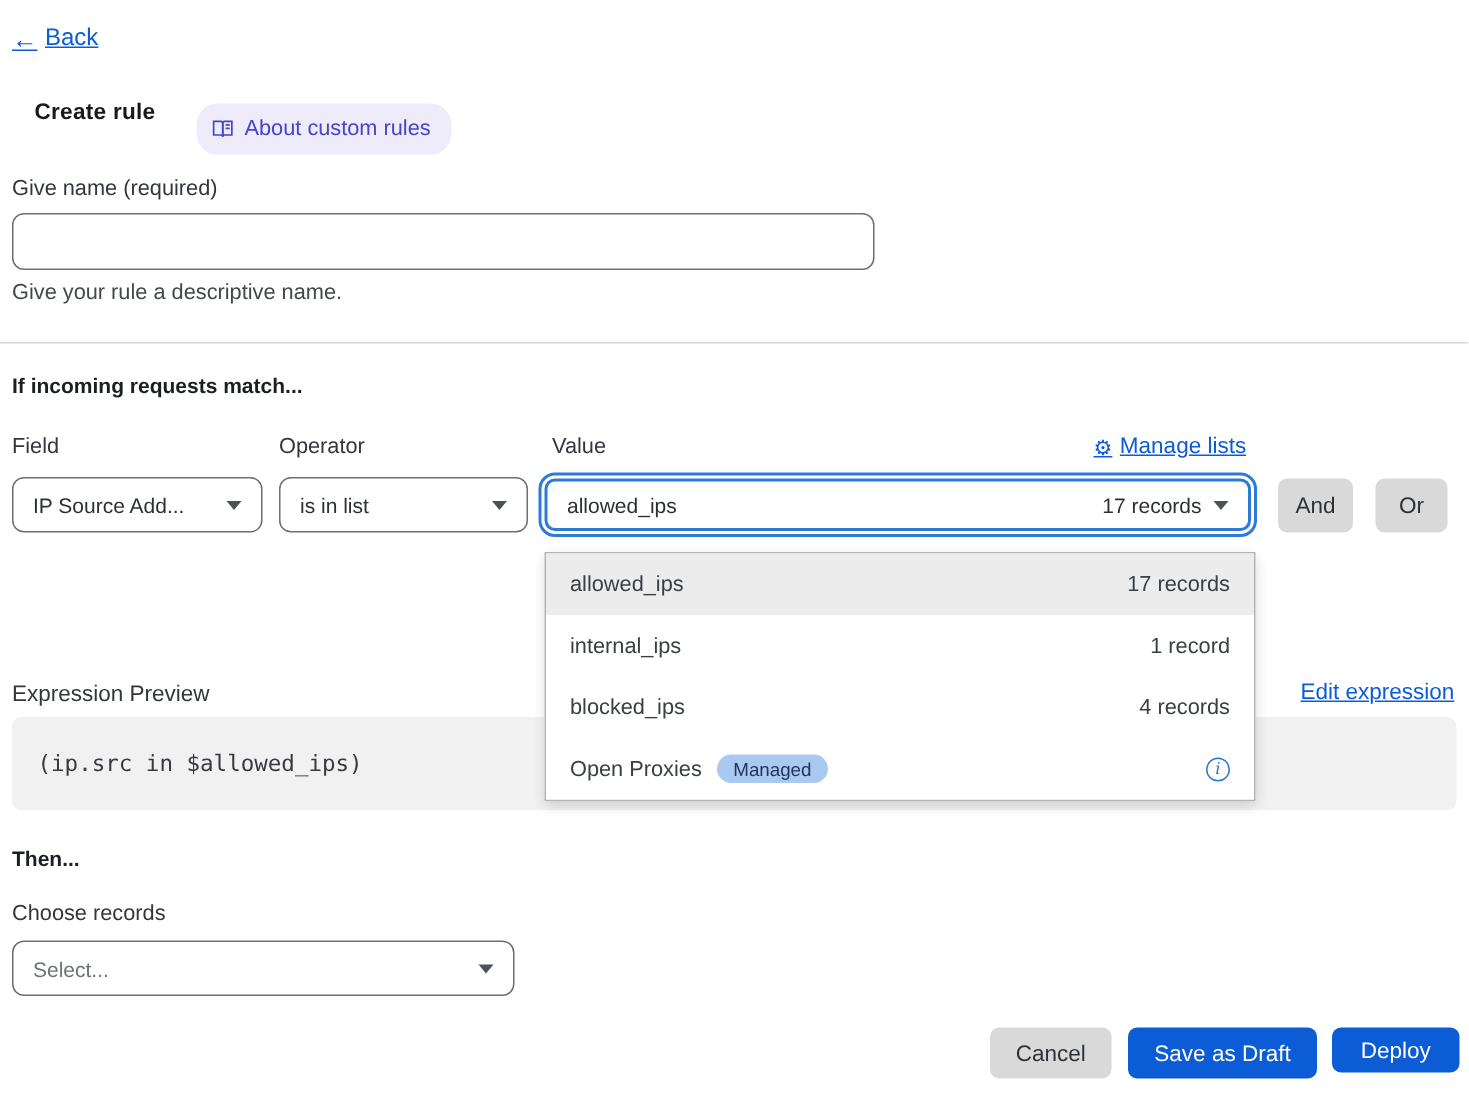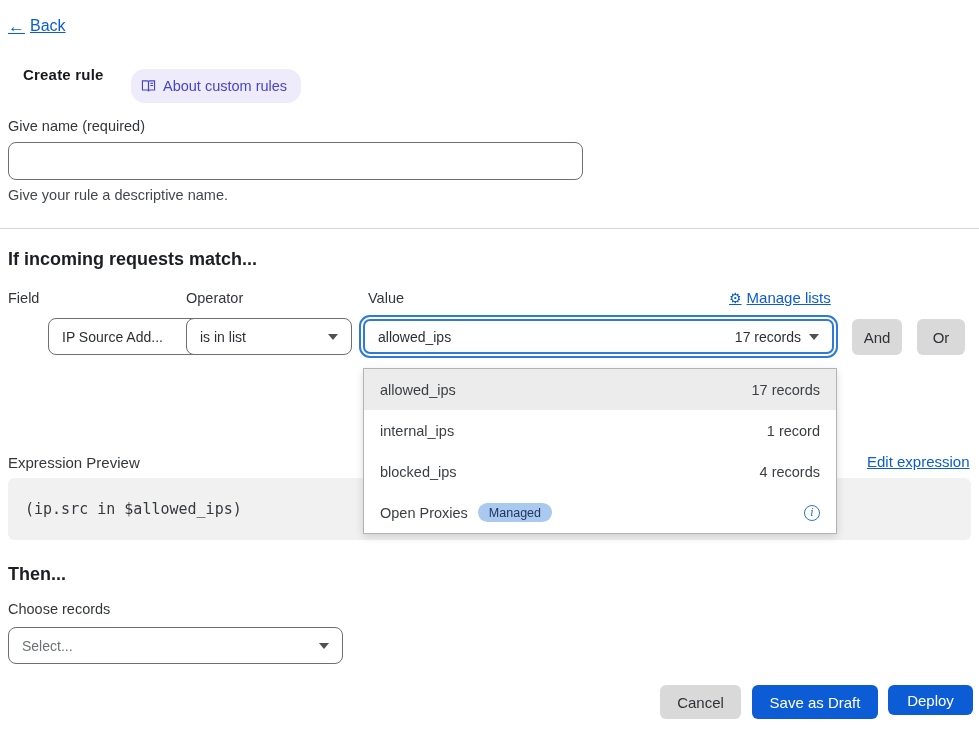--- a/index.html
+++ b/index.html
@@ -55,42 +55,42 @@
     border-radius: 8px;
     font-size: 14px;
     padding: 0 12px;
     font-family: "Liberation Sans", sans-serif;
     outline: none;
     background: #fff;
   }
 
   .divider { top: 228px; left: 0; width: 979px; height: 0; border-top: 1px solid #d6d6d6; }
 
-  .section-heading { font-size: 18px; font-weight: 700; color: #1b1e22; }
+  .section-heading { font-size: 14px; font-weight: 700; color: #1b1e22; }
 
   
   .select {
     display: flex; align-items: center; justify-content: space-between;
     border: 1px solid #6e6e6e;
     border-radius: 8px;
     background: #fff;
     padding: 0 13px;
     font-size: 14px;
     color: #2c3035;
     cursor: pointer;
   }
   .caret {
     width: 0; height: 0;
     border-left: 5px solid transparent;
     border-right: 5px solid transparent;
     border-top: 6px solid #4d5257;
     flex: 0 0 auto;
     margin-left: 8px;
   }
-  .sel-field    { top: 318px; left: 8px;   width: 167px; height: 37px; margin-left: 40px; }
+  .sel-field    { top: 318px; left: 8px;   width: 167px; height: 37px; }
   .sel-operator { top: 318px; left: 186px; width: 166px; height: 37px; }
   .sel-value {
     top: 319px; left: 363px; width: 471px; height: 35px;
     border: 2px solid #2e7ad8;
     border-radius: 7px;
     outline: 2px solid #2e7ad8;
     outline-offset: 2px;
   }
   .sel-value .count-group { display: flex; align-items: center; color: #2c3035; }
   .sel-action { top: 627px; left: 8px; width: 335px; height: 37px; color: #6d7277; }

